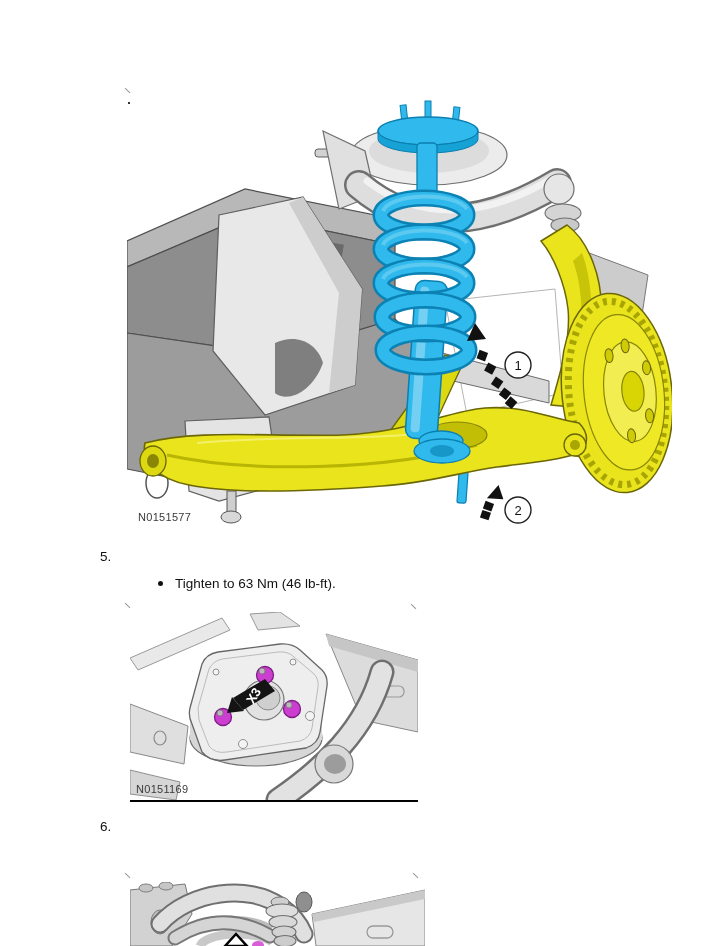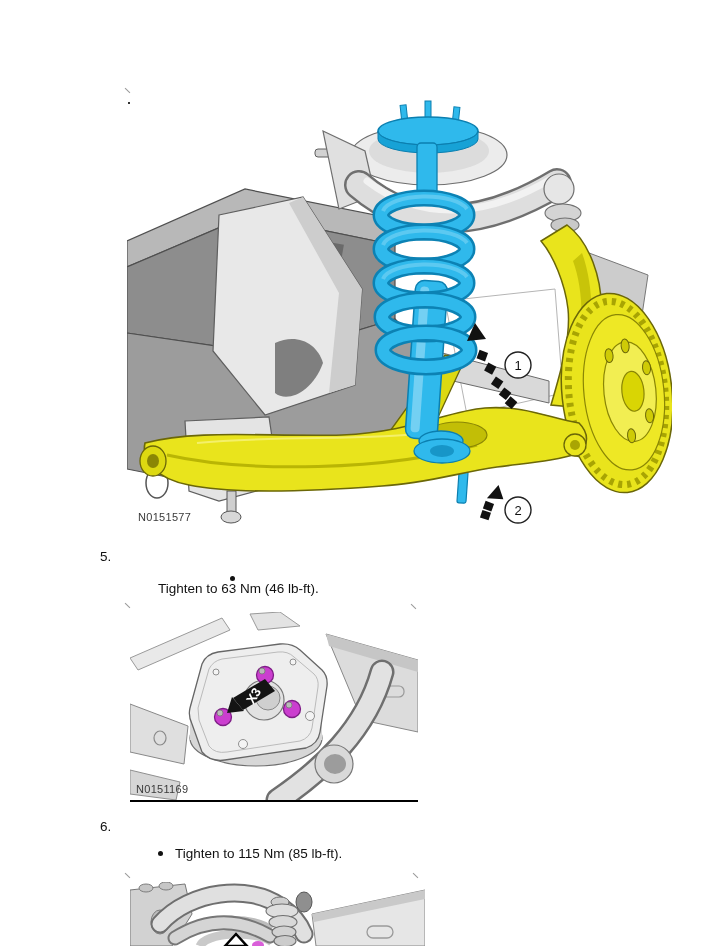--- a/index.html
+++ b/index.html
@@ -161,21 +161,21 @@
         <polygon points="362,408 369,392 378,404" fill="#111111" transform="rotate(18 370 400)"></polygon>
         <circle cx="391" cy="417" r="13" fill="#ffffff" stroke="#222222" stroke-width="1.4"></circle>
         <text x="391" y="422" font-size="13" fill="#111" text-anchor="middle">2</text>
       </g>
 
       <text x="11" y="428" class="fig-label" font-size="11" fill="#3a3a3a">N0151577</text>
     </svg>
   </div>
 
   <div class="step-number" style="left:100px; top:549px;">5.</div>
-  <div class="step-bullet" style="left:158px; top:576px;flex-direction:column;">
+  <div class="step-bullet" style="left:158px; top:576px;">
     <span class="bullet-dot"></span>
     <span>Tighten to 63 Nm (46 lb-ft).</span>
   </div>
 
   <div class="fig fig2-wrap" style="left:130px; top:612px; width:288px; height:190px;">
     <svg width="288" height="188" viewBox="0 0 288 188">
 
       <g>
         <path d="M0,46 L92,6 L100,18 L8,58 Z" fill="#e9e9e9" stroke="#9a9a9a" stroke-width="1"></path>
         <path d="M120,2 L150,0 L170,14 L128,18 Z" fill="#e3e3e3" stroke="#9a9a9a" stroke-width="1"></path>
@@ -220,24 +220,20 @@
         <polygon points="135,67 145,79 113,98 103,86" fill="#141414"></polygon>
         <polygon points="97,101 114,99 102,85" fill="#141414"></polygon>
         <text x="124" y="88" font-size="13" font-weight="bold" fill="#ffffff" text-anchor="middle" transform="rotate(-58 124 84)">X3</text>
       </g>
 
       <text x="6" y="181" class="fig-label" font-size="11" fill="#3a3a3a">N0151169</text>
     </svg>
   </div>
 
   <div class="step-number" style="left:100px; top:819px;">6.</div>
-  <div class="step-bullet" style="left:158px; top:846px;">
-    <span class="bullet-dot"></span>
-    <span>Tighten to 115 Nm (85 lb-ft).</span>
-  </div>
 
   <div class="fig" style="left:130px; top:882px; width:295px; height:64px;">
     <svg width="295" height="64" viewBox="0 0 295 64">
       <g>
         <path d="M0,8 L55,2 L62,32 L42,64 L0,64 Z" fill="#d2d2d2" stroke="#777777" stroke-width="1"></path>
         <ellipse cx="16" cy="6" rx="7" ry="4" fill="#c6c6c6" stroke="#7d7d7d" stroke-width="1"></ellipse>
         <ellipse cx="36" cy="4" rx="7" ry="4" fill="#c6c6c6" stroke="#7d7d7d" stroke-width="1"></ellipse>
         <ellipse cx="30" cy="40" rx="9" ry="12" fill="#bdbdbd" stroke="#7d7d7d" stroke-width="1"></ellipse>
       </g>
       <g>

